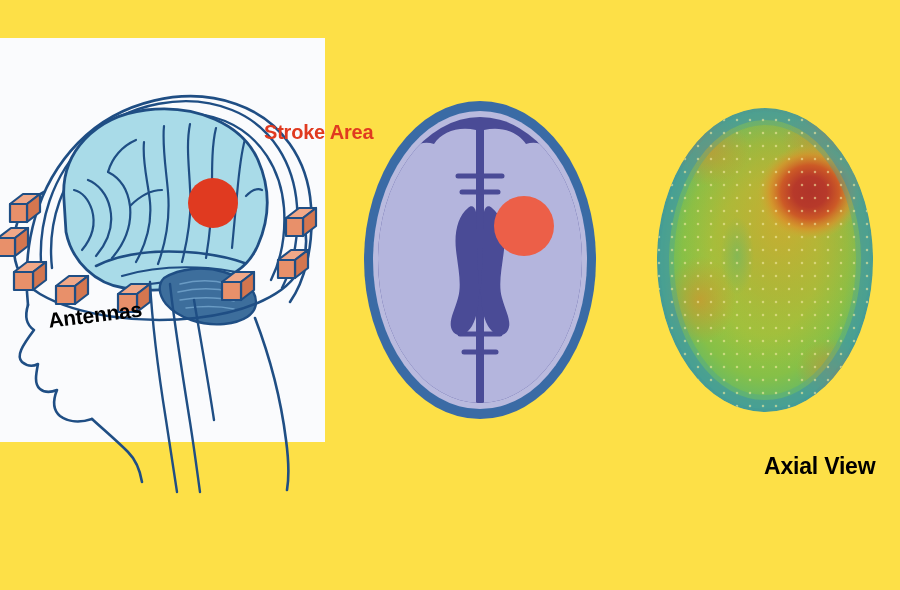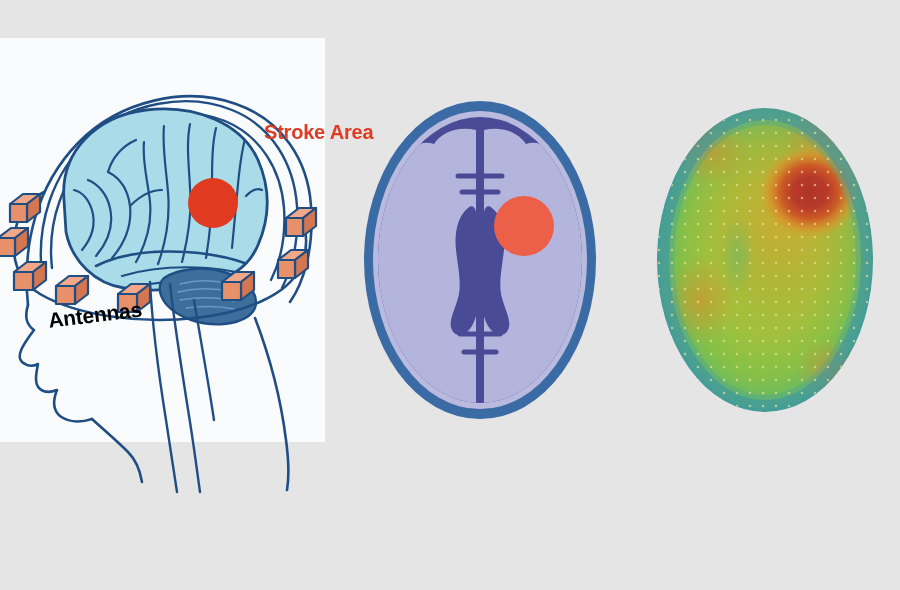--- a/index.html
+++ b/index.html
@@ -15,21 +15,21 @@
     overflow: hidden;
     position: relative;
   }
 
   #figure-root {
     position: absolute;
     left: 0;
     top: 0;
     width: 900px;
     height: 590px;
-    background: #e5e5e5;
+    background: #fde047;
   }
 
   
   .panel {
     position: absolute;
     top: 0;
   }
   #panel-setup      { left: 0px;   width: 330px; height: 500px; }
   #panel-axial      { left: 330px; width: 300px; height: 500px; }
   #panel-tomography { left: 630px; width: 270px; height: 500px; }
@@ -333,20 +333,21 @@
 
         <g fill="#4a4b96">
           <path d="M104,144 C 96,152 94,162 98,170 C 102,176 110,176 114,170
                    C 118,162 116,150 110,146 Z" opacity="0.0"></path>
         </g>
       </g>
 
       <circle cx="194" cy="226" r="30" fill="#ec5f48"></circle>
     </svg>
 
+    <div class="caption" id="caption-axial">Axial View</div>
   </div>
 
   <div class="panel" id="panel-tomography">
     <svg class="art" width="270" height="500" viewBox="0 0 270 500">
       <defs>
 
         <radialGradient id="jetBase" cx="50%" cy="50%" r="58%">
           <stop offset="0%" stop-color="#9dbf3e"></stop>
           <stop offset="42%" stop-color="#9ec23e"></stop>
           <stop offset="66%" stop-color="#86c047"></stop>

